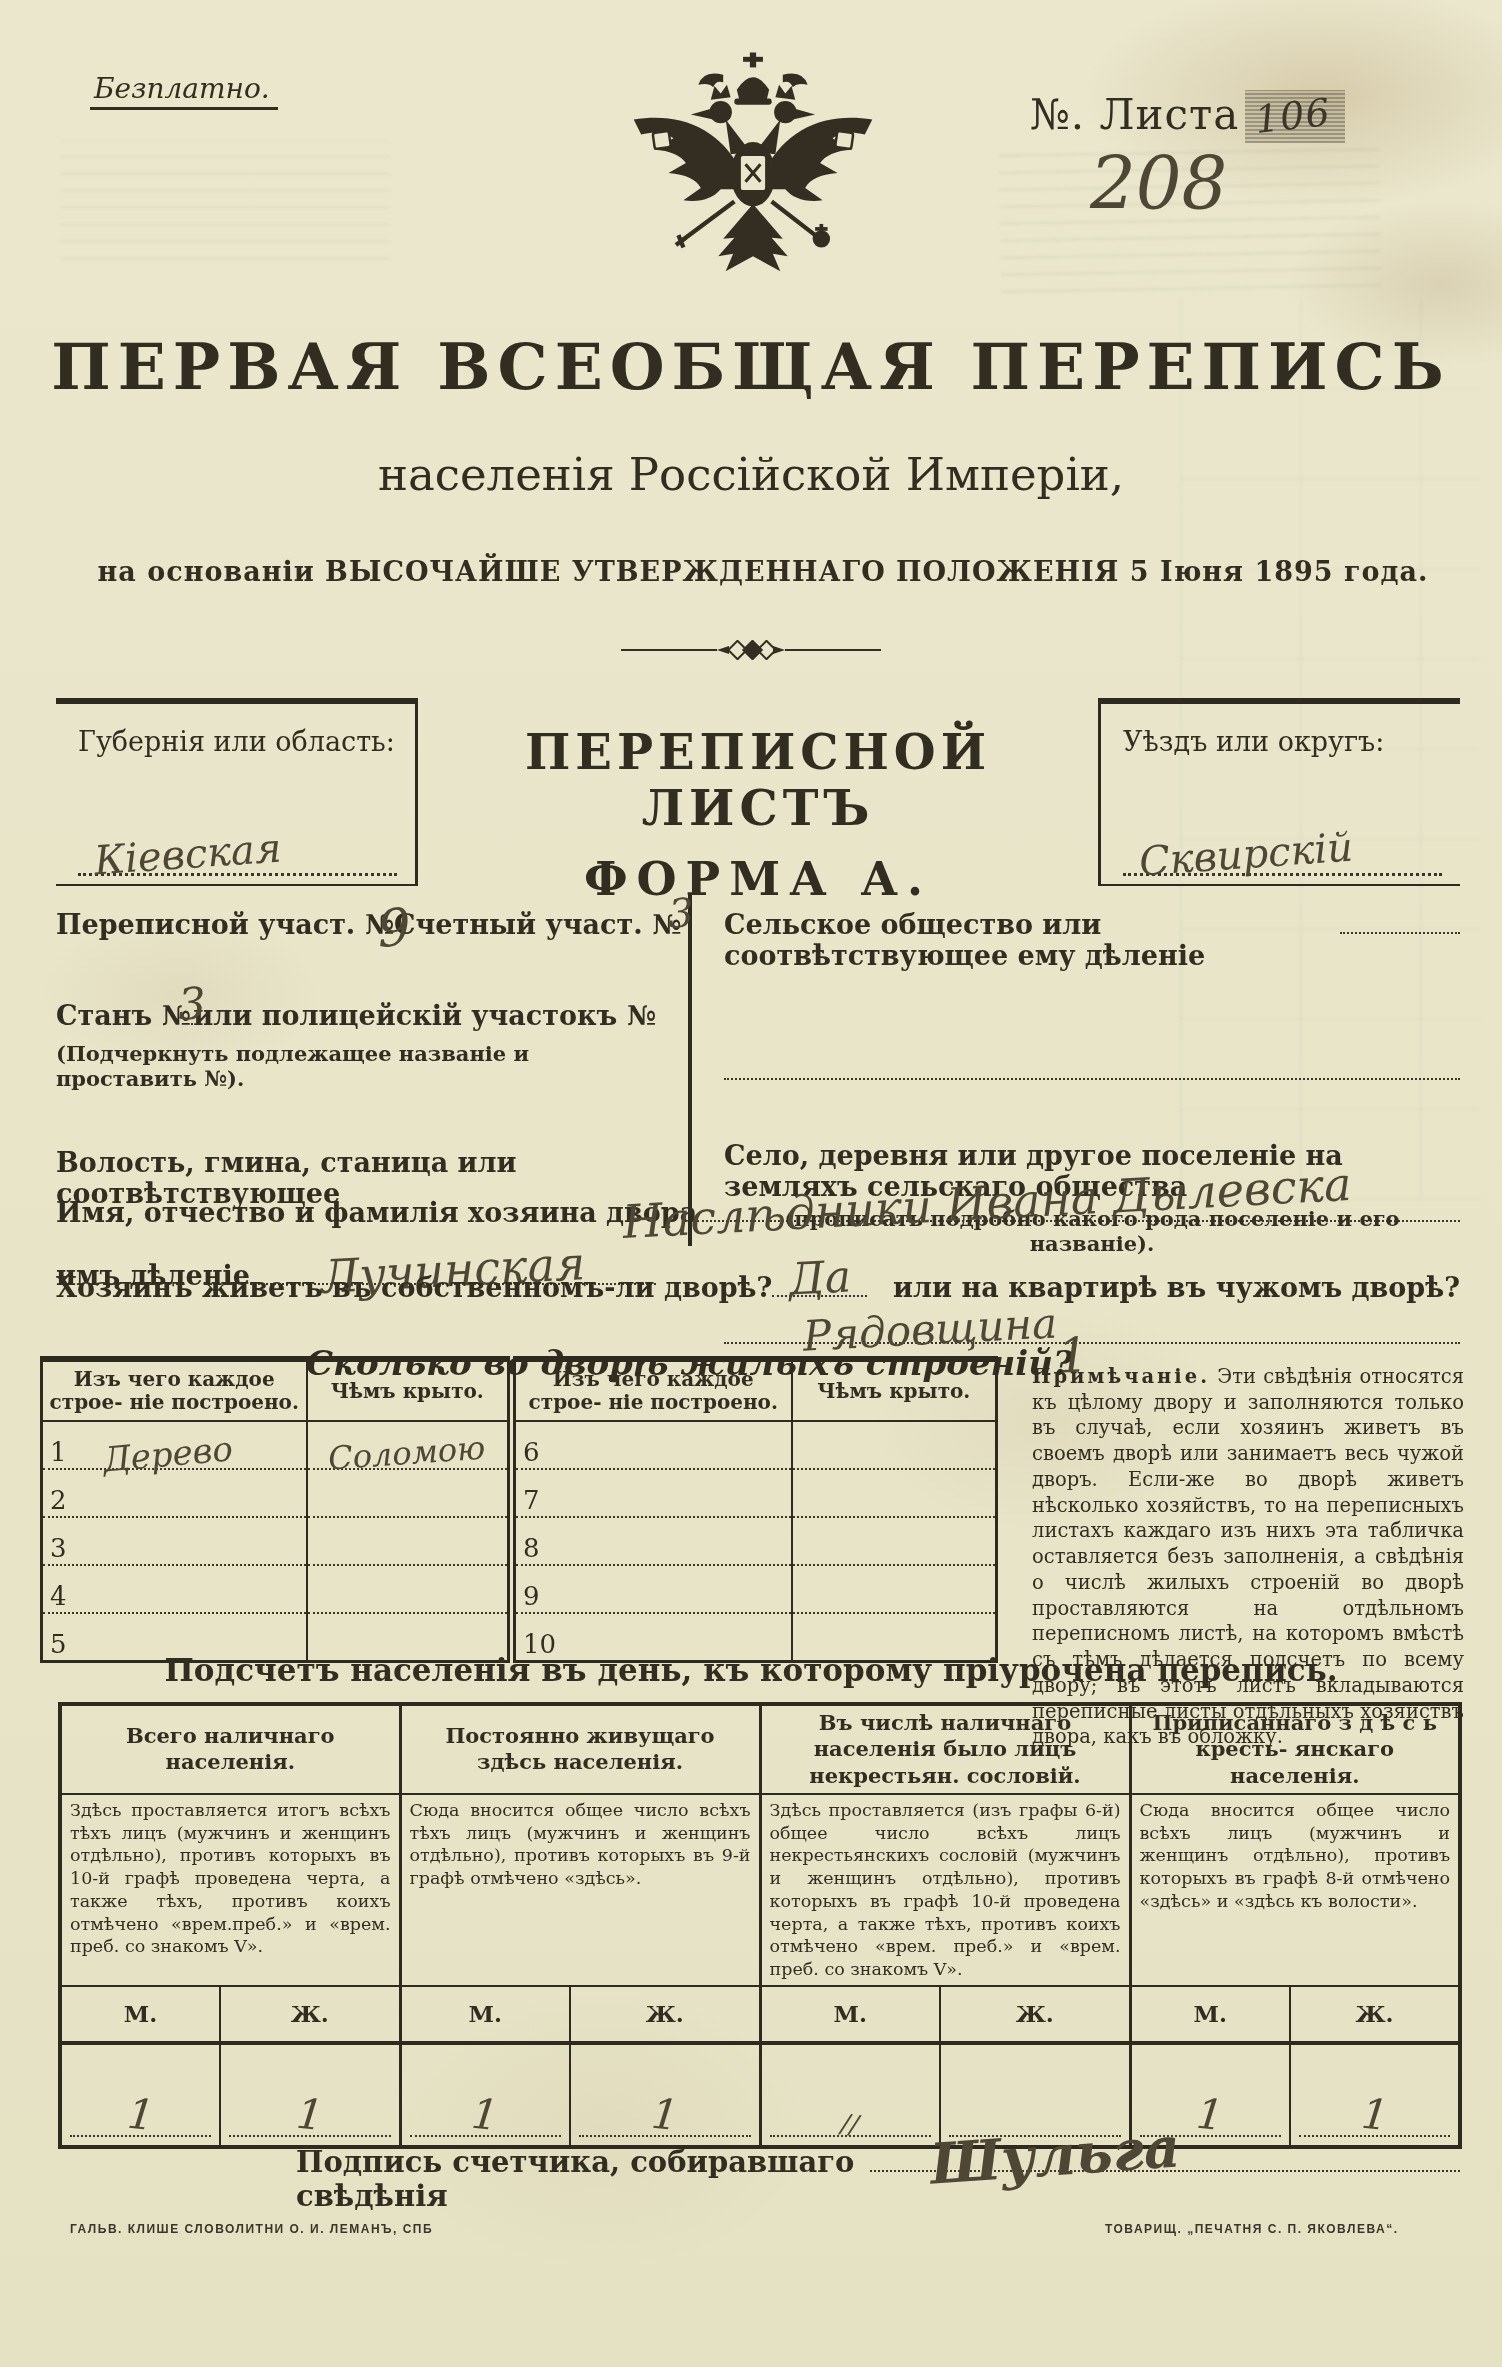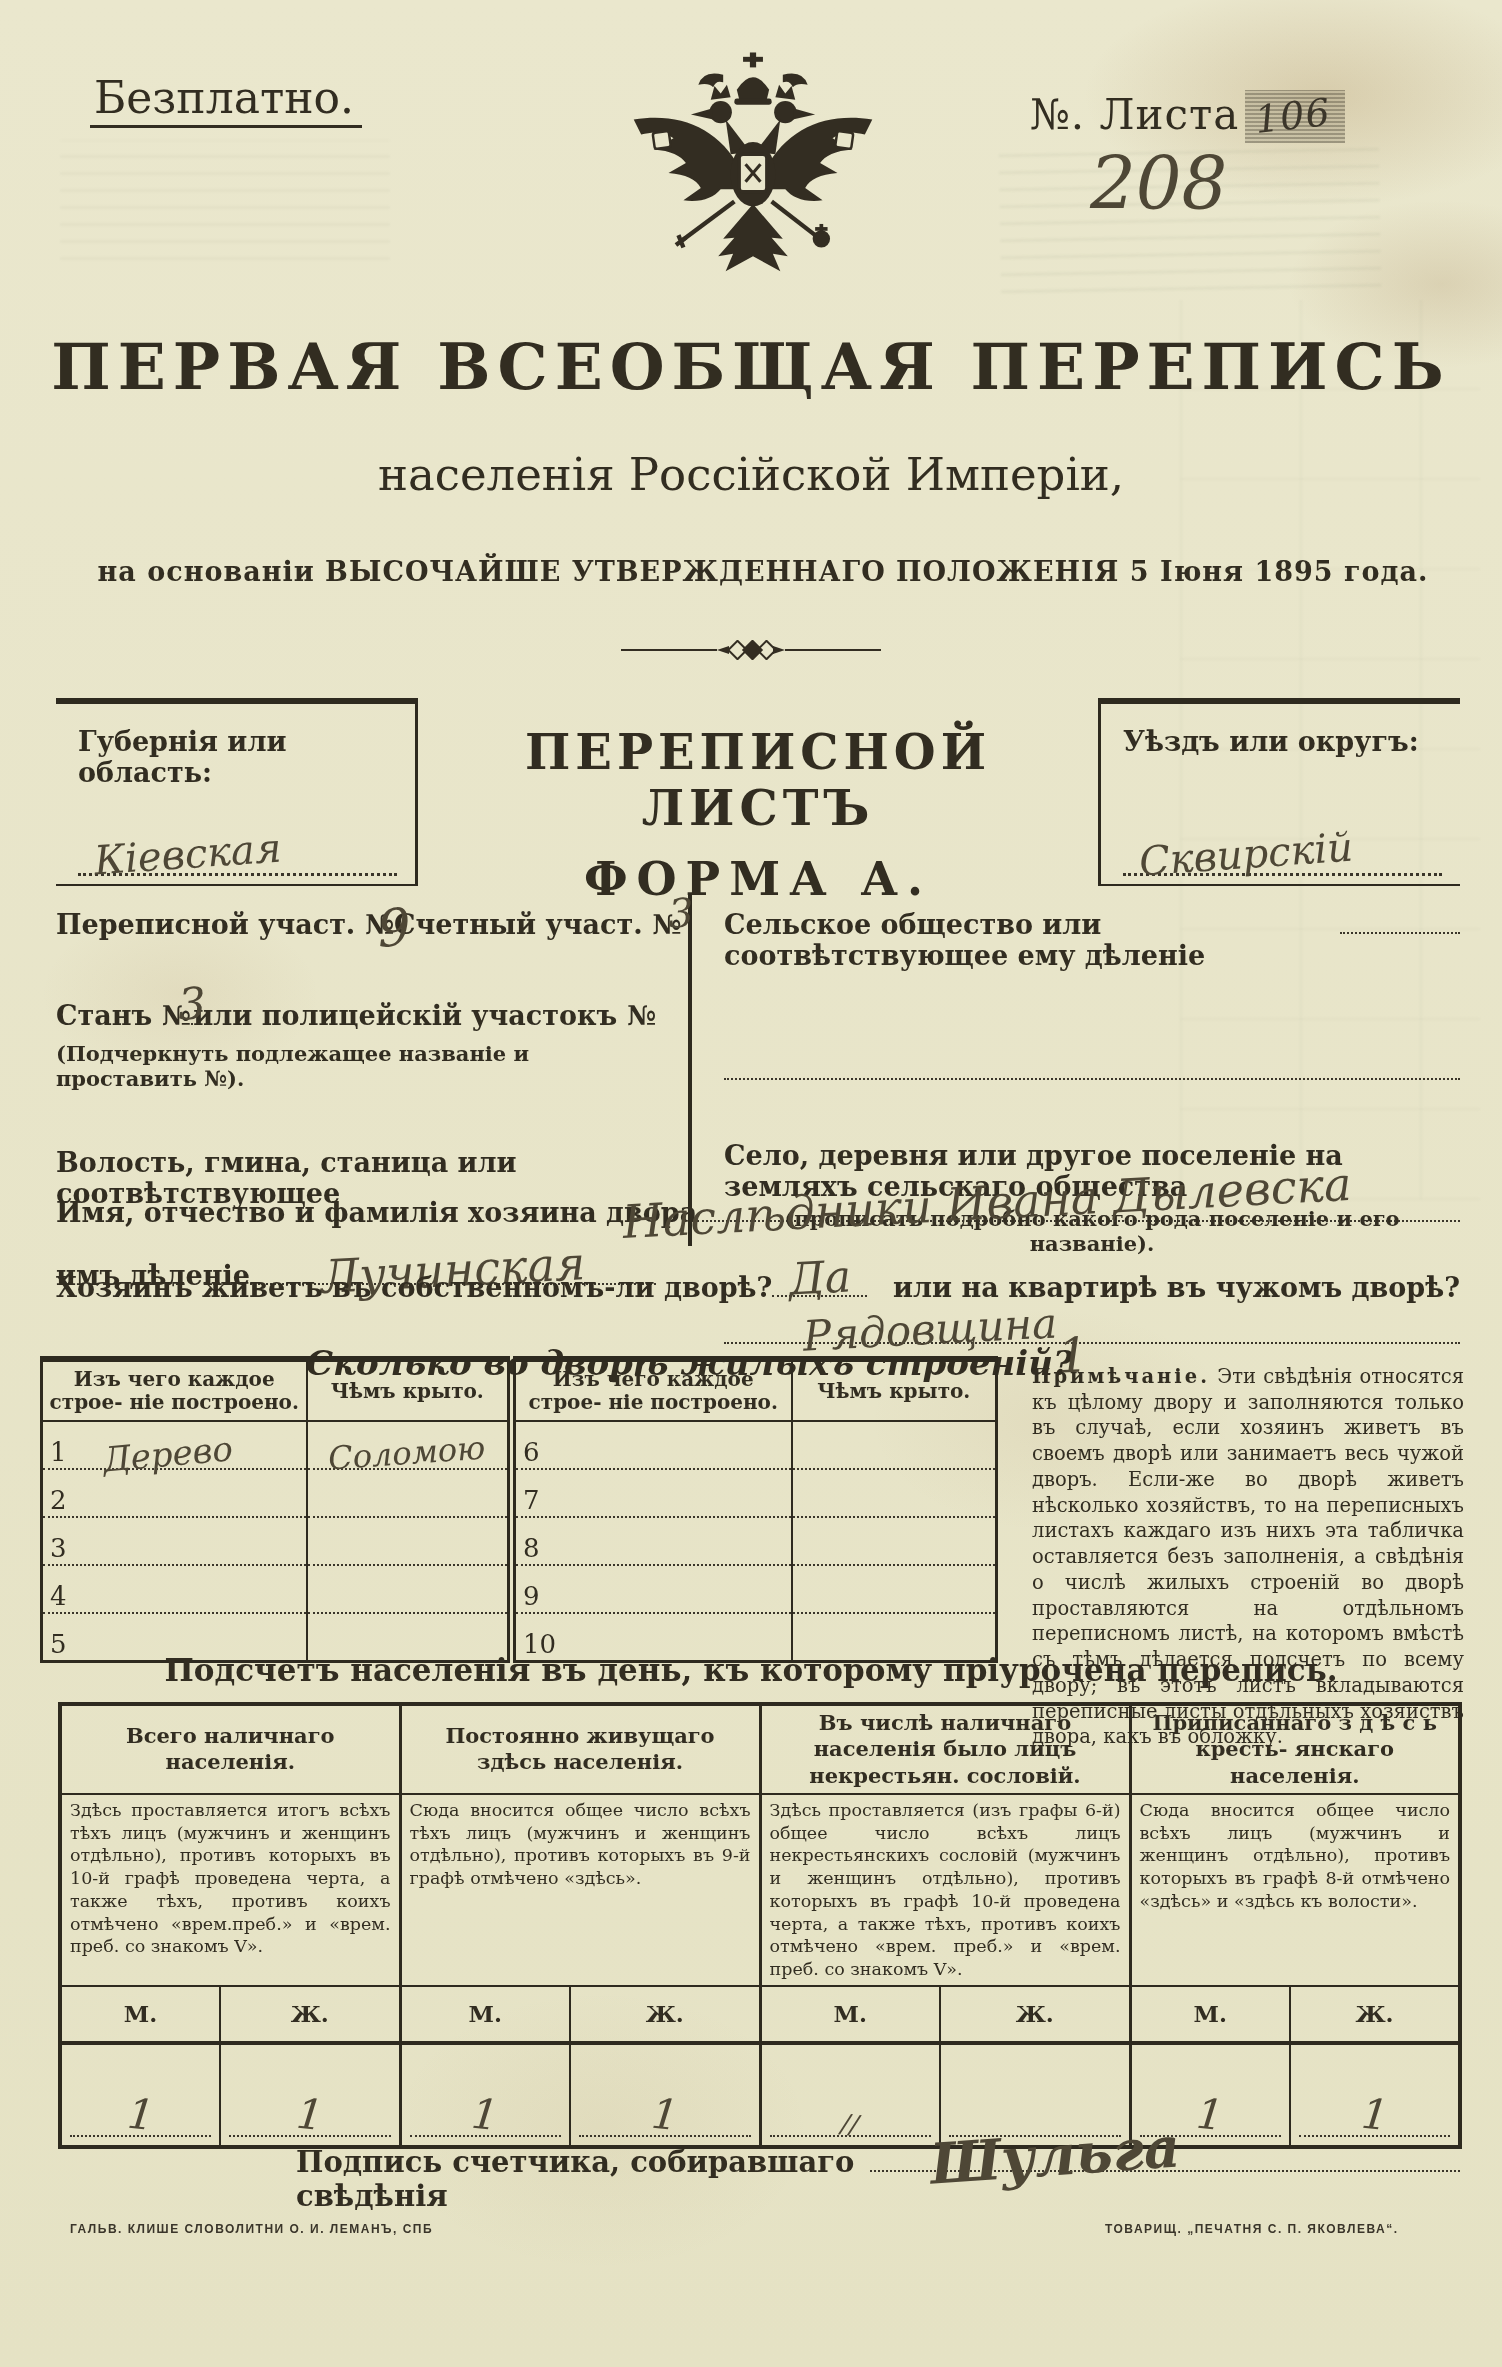--- a/index.html
+++ b/index.html
@@ -13,37 +13,37 @@
       radial-gradient(ellipse 260px 160px at 70% 60%, rgba(150,110,60,.07), transparent 70%),
       radial-gradient(ellipse 300px 200px at 40% 90%, rgba(140,105,55,.06), transparent 70%),
       linear-gradient(#eae7cd, #e5e2c4);
   }
   .abs{position:absolute;}
   
   .bleed{position:absolute;opacity:.5;filter:blur(1px);pointer-events:none;}
   .bleed-lines{background:repeating-linear-gradient(0deg, rgba(105,120,95,.14) 0 3px, transparent 3px 17px);}
   .bleed-grid{background:repeating-linear-gradient(90deg, rgba(105,120,95,.10) 0 2px, transparent 2px 120px),
               repeating-linear-gradient(0deg, rgba(105,120,95,.08) 0 2px, transparent 2px 90px);}
-  .free-label{font-size:44px;border-bottom:3px solid #322d21;padding:0 8px 2px 4px;}
+  .free-label{font-size:28px;font-style:italic;border-bottom:3px solid #322d21;padding:0 8px 2px 4px;}
   .sheet-no{font-size:42px;letter-spacing:1px;white-space:nowrap;}
   .stamp-box{display:inline-block;margin-left:6px;padding:0 14px 4px 10px;
      background:repeating-linear-gradient(0deg, rgba(45,40,28,.38) 0 2px, rgba(45,40,28,.12) 2px 4px);}
   .hand{font-family:"DejaVu Serif", serif;font-style:italic;color:#4e4736;}
   .stamp-val{font-size:38px;transform:rotate(-6deg);display:inline-block;color:#3c362a;}
   .stamp-208{font-size:72px;transform:rotate(-8deg);color:#4e4736;}
   .title-1{width:100%;text-align:center;font-size:63px;font-weight:700;letter-spacing:7px;}
   .title-2{width:100%;text-align:center;font-size:45px;}
   .title-3{width:100%;text-align:center;font-size:27px;font-weight:700;letter-spacing:1px;margin-left:12px;}
   .ornament{left:0;right:0;margin:auto;width:260px;height:20px;}
   
   .hdr-row{left:56px;top:698px;width:1404px;height:188px;display:flex;}
   .hdr-box{width:362px;box-sizing:border-box;padding:22px 18px 8px 22px;display:flex;flex-direction:column;}
   .hdr-box.left{border-top:6px solid #2e2a1f;border-right:3px solid #2e2a1f;border-bottom:2px solid #2e2a1f;}
   .hdr-box.right{border-top:6px solid #2e2a1f;border-left:3px solid #2e2a1f;border-bottom:2px solid #2e2a1f;}
-  .hdr-label{font-size:27px;font-weight:700;}
+  .hdr-label{font-size:27px;font-weight:400;}
   .hdr-center{flex:1;text-align:center;padding-top:26px;}
   .hdr-center .l1{font-size:48px;font-weight:700;letter-spacing:5px;}
   .hdr-center .l2{font-size:46px;font-weight:700;letter-spacing:9px;margin-top:16px;}
   .hdr-fill{flex:1;position:relative;border-bottom:3px dotted #3a352a;margin-top:6px;}
   .hdr-hand{position:absolute;left:16px;bottom:-4px;font-size:40px;transform:rotate(-4deg);white-space:nowrap;}
   
   .fields{left:56px;top:900px;width:1404px;height:348px;font-size:27px;font-weight:700;}
   .fields-divider{position:absolute;left:632px;top:-6px;width:4px;height:352px;background:#2e2a1f;}
   .fline{display:flex;align-items:baseline;white-space:nowrap;}
   .dots{border-bottom:2.5px dotted #3a352a;position:relative;height:1.05em;}

